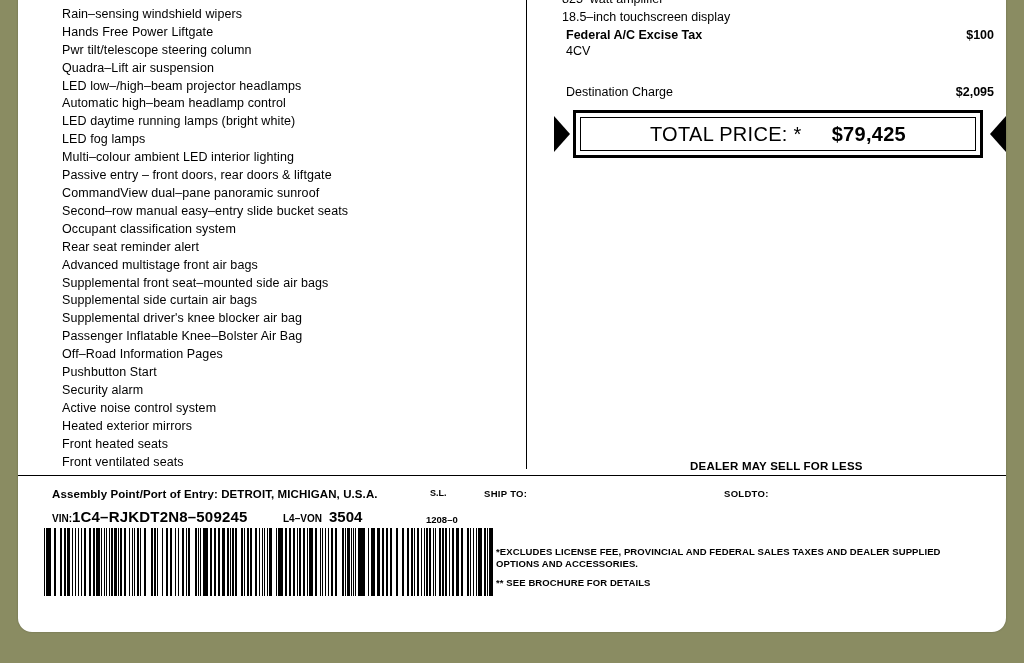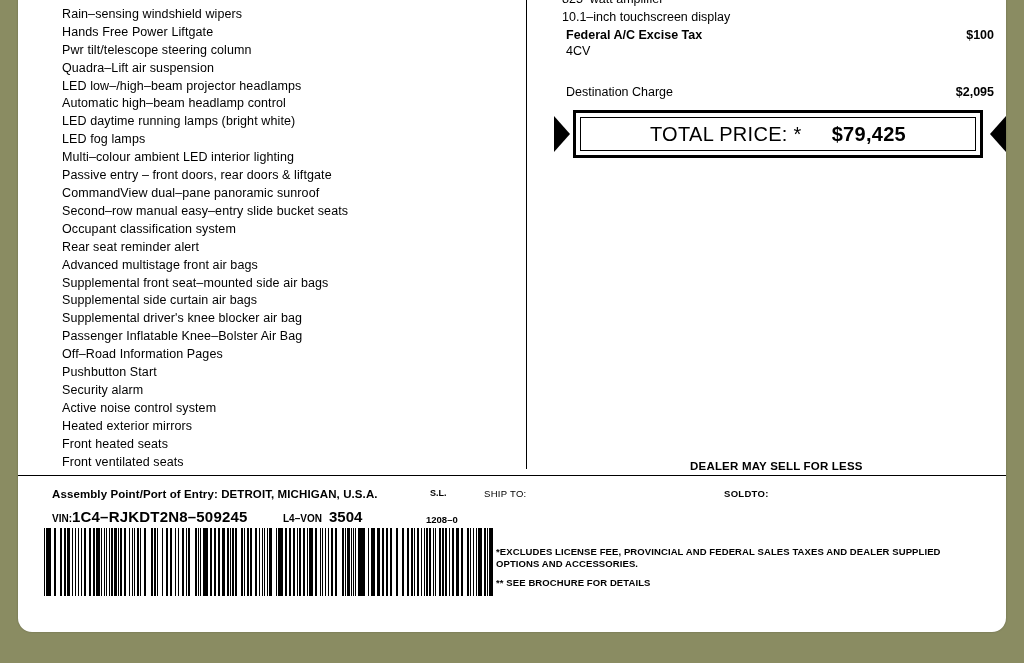--- a/index.html
+++ b/index.html
@@ -175,21 +175,21 @@
     top: 12px;
     font-size: 9px;
     font-weight: bold;
     color: #000;
   }
   .shipto-label {
     position: absolute;
     left: 466px;
     top: 12px;
     font-size: 9.5px;
-    font-weight: normal;
+    font-weight: bold;
     color: #000;
     letter-spacing: 0.3px;
   }
   .soldto-label {
     position: absolute;
     left: 680px;
     top: 12px;
     font-size: 9.5px;
     font-weight: bold;
     color: #000;
@@ -309,21 +309,21 @@
       <div class="feat">Pushbutton Start</div>
       <div class="feat">Security alarm</div>
       <div class="feat">Active noise control system</div>
       <div class="feat">Heated exterior mirrors</div>
       <div class="feat">Front heated seats</div>
       <div class="feat">Front ventilated seats</div>
     </div>
 
     <div class="rightcol">
       <div class="ropt" style="left:36px; top:0px;">825–watt amplifier</div>
-      <div class="ropt" style="left:36px; top:18px;">10.1–inch touchscreen display</div>
+      <div class="ropt" style="left:36px; top:18px;">18.5–inch touchscreen display</div>
 
       <div class="ropt b" style="left:40px; top:36px;">Federal A/C Excise Tax</div>
       <div class="rprice" style="top:36px;">$100</div>
       <div class="ropt" style="left:40px; top:52px;">4CV</div>
 
       <div class="ropt" style="left:40px; top:93px;">Destination Charge</div>
       <div class="rprice" style="top:93px;">$2,095</div>
 
       <div class="total-wrap">
         <div class="arrow left"></div>

